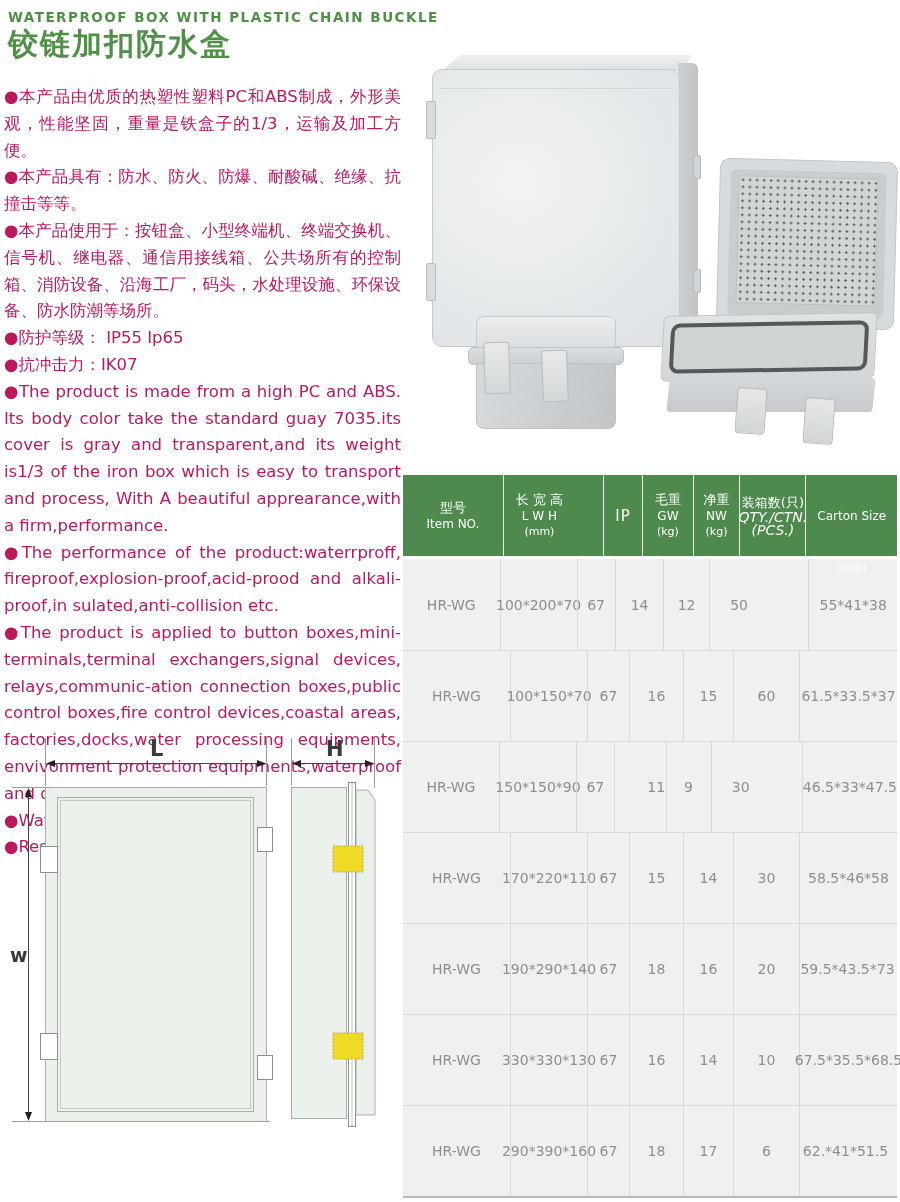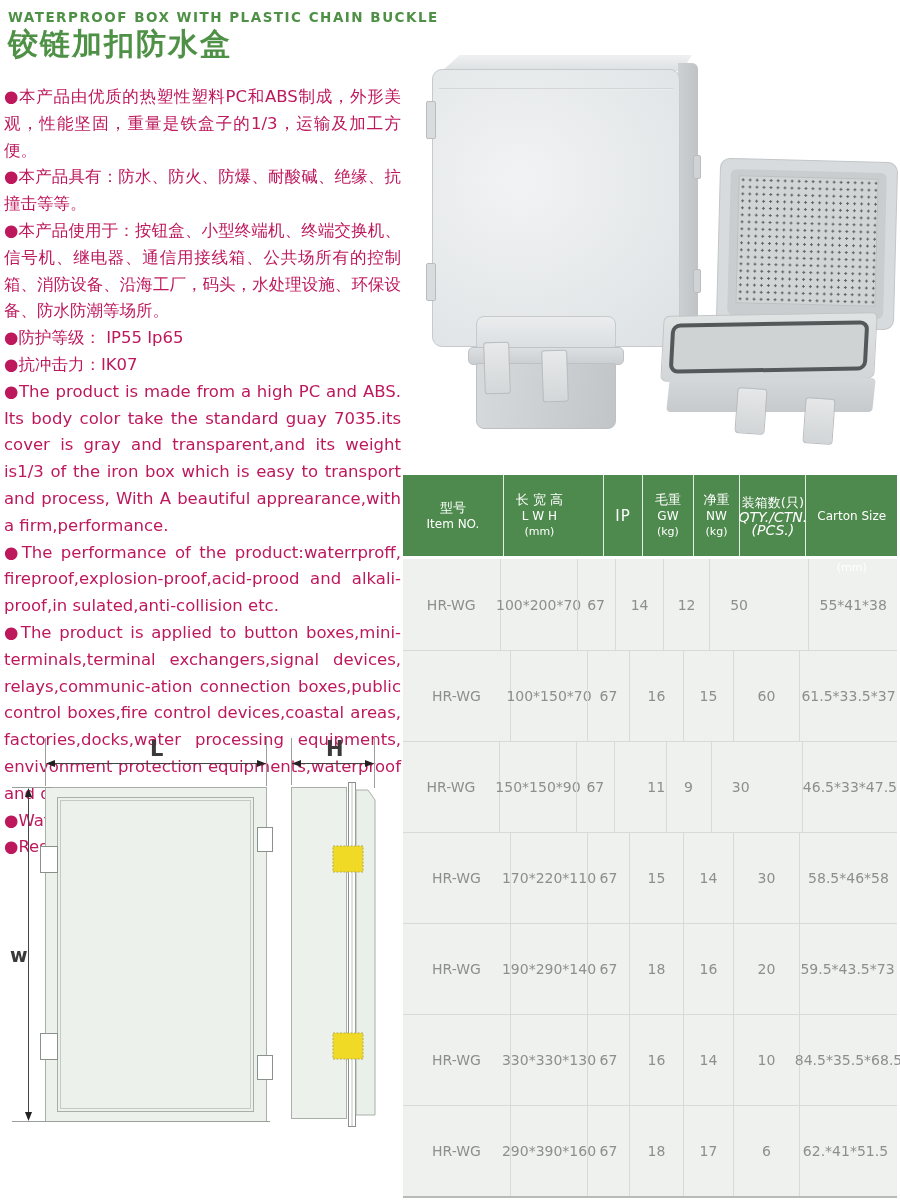--- a/index.html
+++ b/index.html
@@ -265,21 +265,21 @@
           <div class="td" style="width: 66px;">20</div>
           <div class="td" style="width: 96px;">59.5*43.5*73</div>
         </div>
         <div class="tr">
           <div class="td" style="width: 107px;">HR-WG</div>
           <div class="td" style="width: 77px;">330*330*130</div>
           <div class="td" style="width: 42px;">67</div>
           <div class="td" style="width: 54px;">16</div>
           <div class="td" style="width: 50px;">14</div>
           <div class="td" style="width: 66px;">10</div>
-          <div class="td" style="width: 98px;">84.5*35.5*68.5</div>
+          <div class="td" style="width: 98px;">67.5*35.5*68.5</div>
         </div>
         <div class="tr">
           <div class="td" style="width: 107px;">HR-WG</div>
           <div class="td" style="width: 77px;">290*390*160</div>
           <div class="td" style="width: 42px;">67</div>
           <div class="td" style="width: 54px;">18</div>
           <div class="td" style="width: 50px;">17</div>
           <div class="td" style="width: 66px;">6</div>
           <div class="td" style="width: 92px;">62.*41*51.5</div>
         </div>

